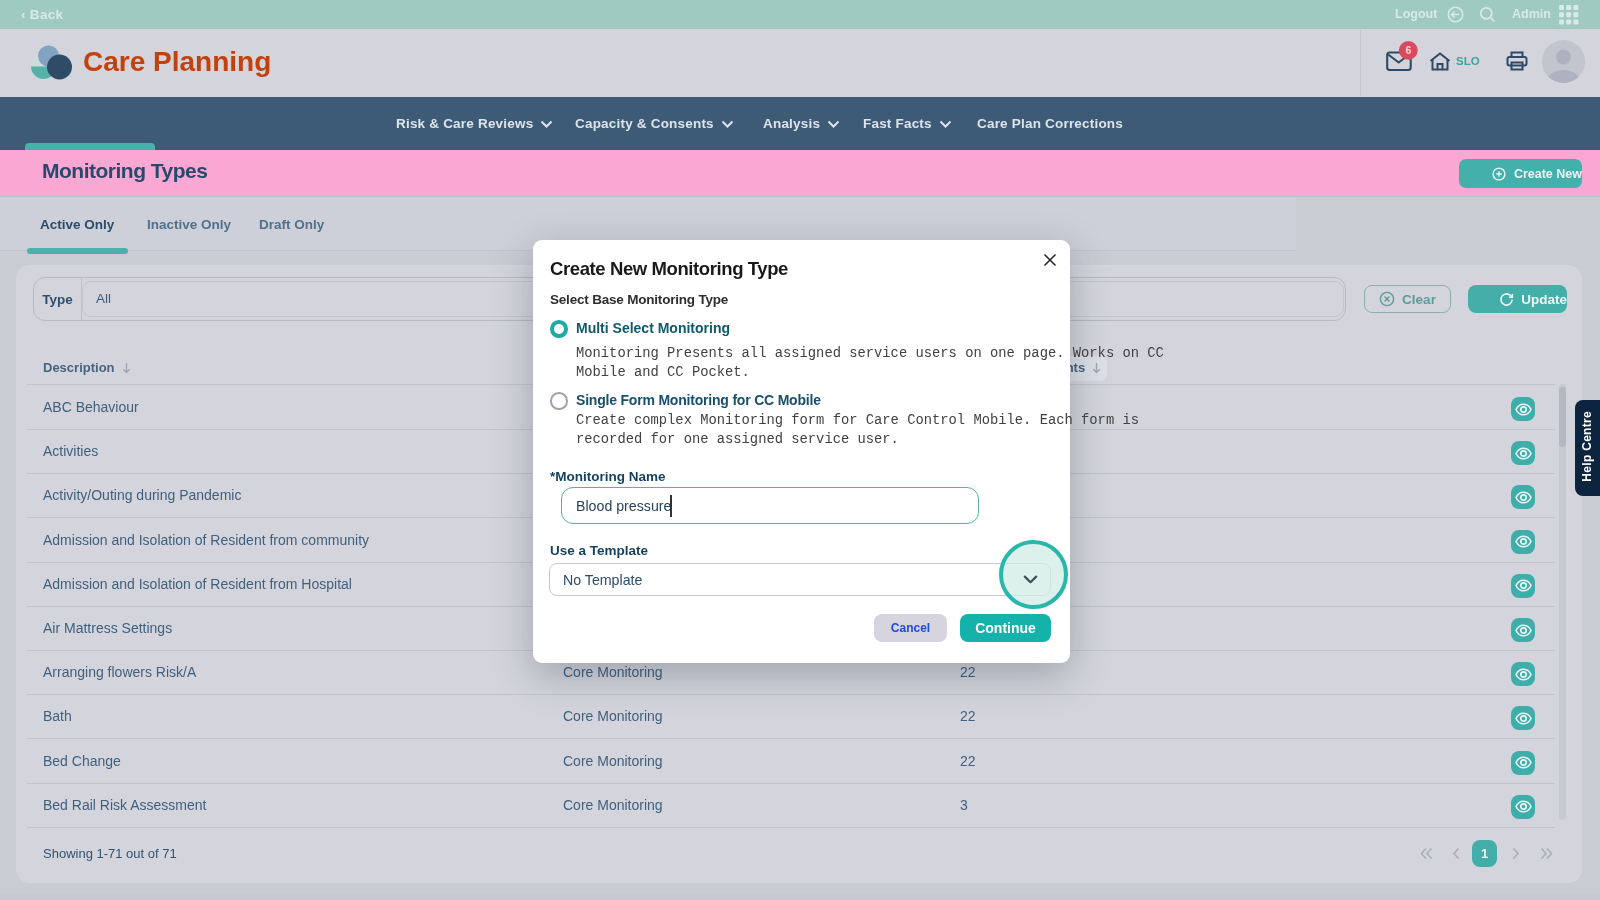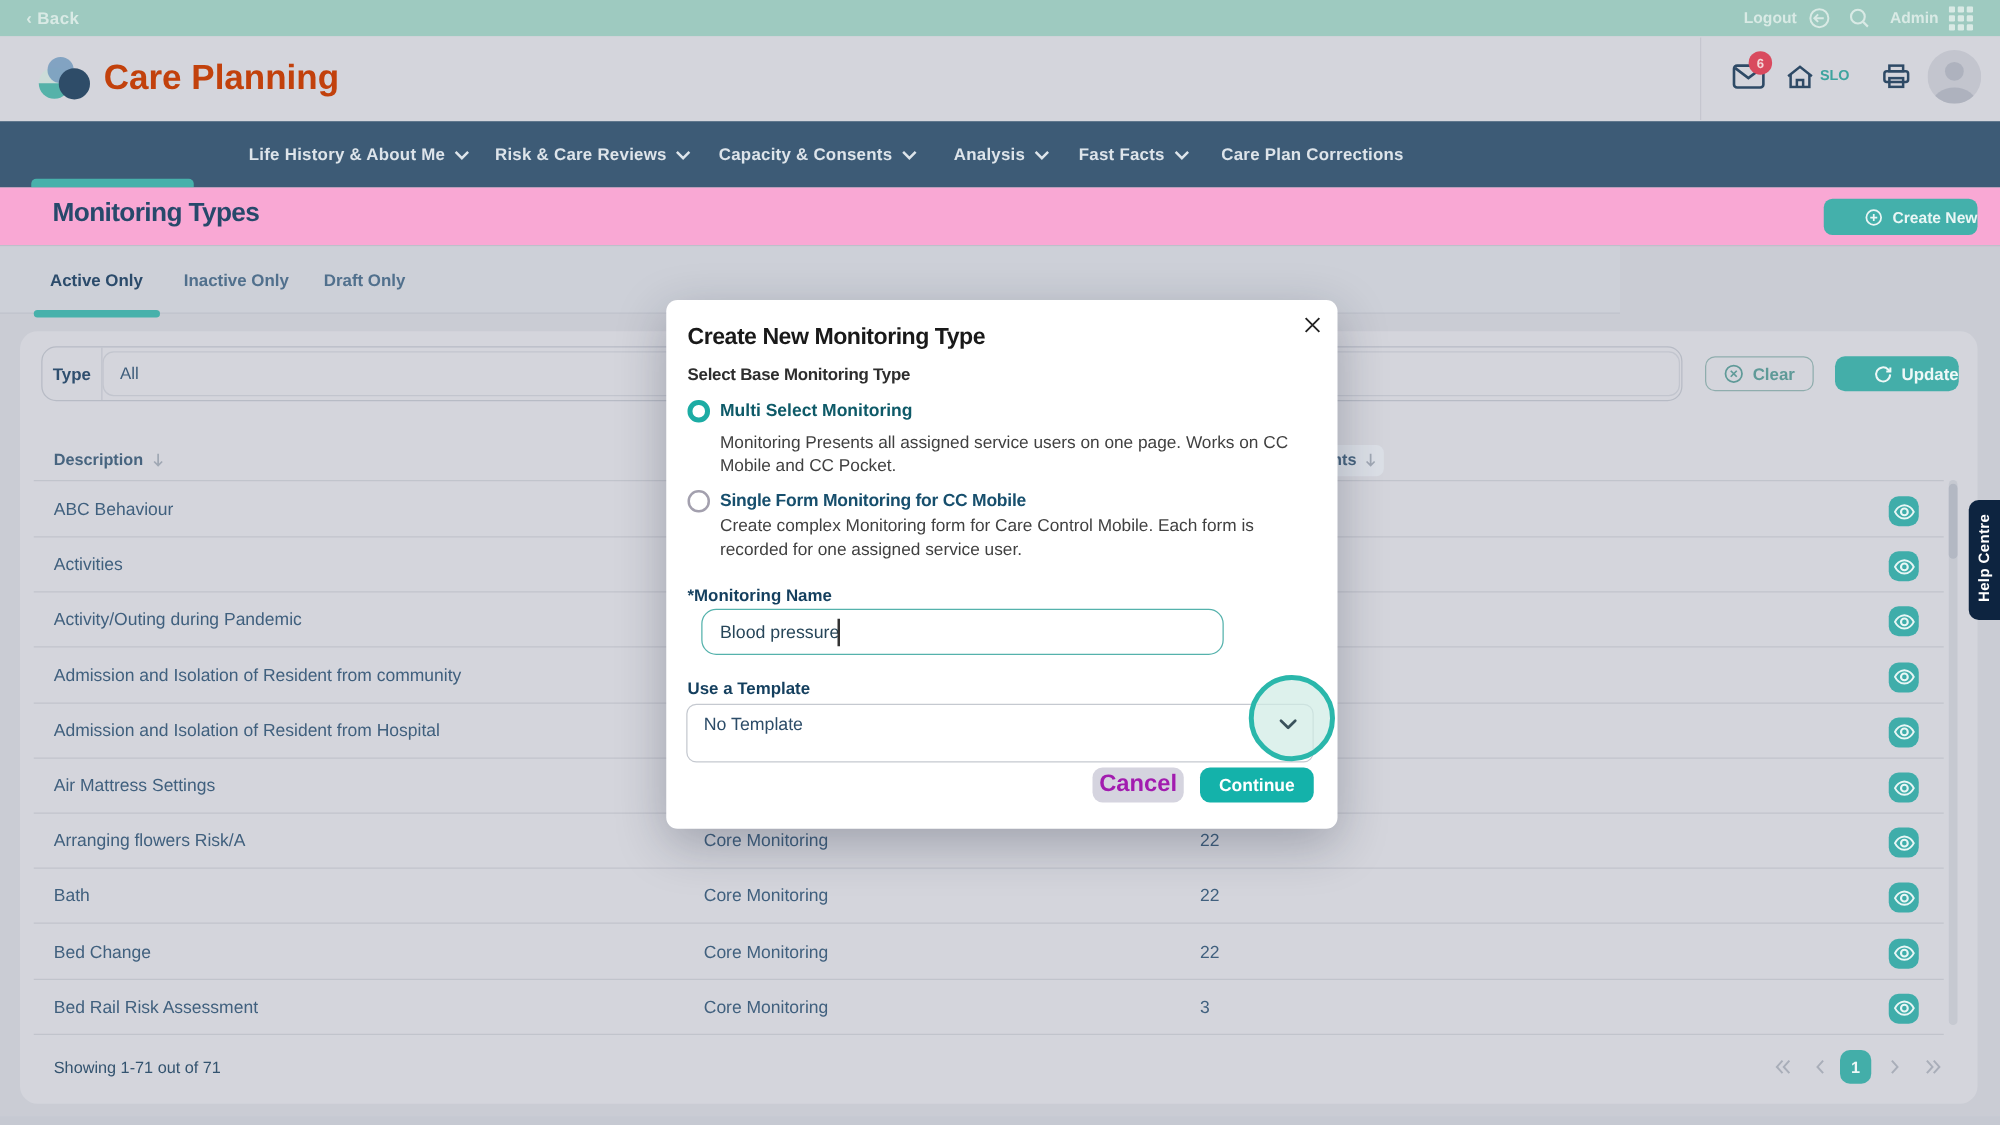--- a/index.html
+++ b/index.html
@@ -60,28 +60,28 @@
 
 
 .modal { position:absolute; left:533px; top:240px; width:537px; height:423px; background:#fff; border-radius:9px; box-shadow:0 12px 40px rgba(20,30,50,.28); }
 .modal .title { position:absolute; left:17px; top:18px; font-size:18.5px; font-weight:700; color:#191919; letter-spacing:-.4px; }
 .modal .x { position:absolute; left:510px; top:13px; width:14px; height:14px; }
 .modal .sub { position:absolute; left:17px; top:52px; font-size:13.5px; font-weight:700; color:#2e2e2e; letter-spacing:-.2px; }
 .radio1 { position:absolute; left:17px; top:80px; width:17.5px; height:17.5px; border-radius:50%; border:4.2px solid #1caca4; background:#fff; }
 .radio2 { position:absolute; left:17px; top:152px; width:17.5px; height:17.5px; border-radius:50%; border:2px solid #a3a0ae; background:#fff; }
 .opt1 { position:absolute; left:43px; top:80px; font-size:14px; font-weight:700; color:#0e5a68; }
 .opt2 { position:absolute; left:43px; top:152px; font-size:14px; font-weight:700; color:#174f6d; letter-spacing:-.2px; }
-.desc { position:absolute; left:43px; font-size:13.8px; color:#414141; line-height:19px; white-space:nowrap; }
+.desc { position:absolute; left:43px; font-size:13.8px; color:#414141; line-height:19px; white-space:nowrap;font-family:Liberation Mono, monospace; }
 .mlabel { position:absolute; left:17px; font-size:13.5px; font-weight:700; color:#143f5e; }
 .minput { position:absolute; left:28px; top:247px; width:418px; height:37px; border:1.3px solid #55b2ac; border-radius:12px; }
 .minput span { position:absolute; left:14px; top:10px; font-size:14.2px; color:#274659; }
 .caret { position:absolute; top:7px; width:1.5px; height:22px; background:#333; }
-.mselect { position:absolute; left:16px; top:323px; width:502px; height:47px; border:1px solid #c5c9d0; border-radius:8px;padding-left:29px; }
+.mselect { position:absolute; left:16px; top:323px; width:502px; height:33px; border:1px solid #c5c9d0; border-radius:8px;padding-left:29px; }
 .mselect span { position:absolute; left:13px; top:8px; font-size:14.2px; color:#2c4c68; }
-.btn-cancel { position:absolute; left:341px; top:374px; width:73px; height:28px; background:#d5d4df; border-radius:8px; color:#a21caf; font-size:19px; font-weight:700; display:flex; align-items:center; justify-content:center; }
+.btn-cancel { position:absolute; left:341px; top:374px; width:73px; height:28px; background:#d5d4df; border-radius:8px; color:#1d4ed8; font-size:12px; font-weight:700; display:flex; align-items:center; justify-content:center; }
 .btn-cont { position:absolute; left:427px; top:374px; width:91px; height:28px; background:#14b2aa; border-radius:8px; color:#fff; font-size:14px; font-weight:700; display:flex; align-items:center; justify-content:center; }
 .coach { position:absolute; left:999px; top:540px; width:69px; height:69px; border-radius:50%; border:4.5px solid #2ab7ab; background:rgba(208,235,229,.72); z-index:10; }
 .bstrip { position:absolute; left:0; top:893px; width:1600px; height:7px; background:#c6c9d2; }
 </style>
 </head>
 <body>
 
 <div class="bstrip"></div>
 <div class="topbar">
   <span class="back">‹ Back</span>
@@ -146,23 +146,20 @@
         </clipPath>
         <g clip-path="url(#avc)">
           <circle cx="21.5" cy="17" r="7.5" fill="#aeb2be"></circle>
           <path d="M4 43a17.5 13 0 0 1 35 0z" fill="#aeb2be"></path>
         </g>
       </svg>
   </div>
 </div>
 
 <div class="nav">
-  <div class="item" style="left:199px">Life History &amp; About Me <svg width="13" height="8" viewBox="0 0 13 8" fill="none" stroke="#dde4ea" stroke-width="2">
-        <path d="M1.5 1.5l5 5 5-5"></path>
-      </svg></div>
   <div class="item" style="left:396px">Risk &amp; Care Reviews <svg width="13" height="8" viewBox="0 0 13 8" fill="none" stroke="#dde4ea" stroke-width="2">
         <path d="M1.5 1.5l5 5 5-5"></path>
       </svg></div>
   <div class="item" style="left:575px">Capacity &amp; Consents <svg width="13" height="8" viewBox="0 0 13 8" fill="none" stroke="#dde4ea" stroke-width="2">
         <path d="M1.5 1.5l5 5 5-5"></path>
       </svg></div>
   <div class="item" style="left:763px">Analysis <svg width="13" height="8" viewBox="0 0 13 8" fill="none" stroke="#dde4ea" stroke-width="2">
         <path d="M1.5 1.5l5 5 5-5"></path>
       </svg></div>
   <div class="item" style="left:863px">Fast Facts <svg width="13" height="8" viewBox="0 0 13 8" fill="none" stroke="#dde4ea" stroke-width="2">

